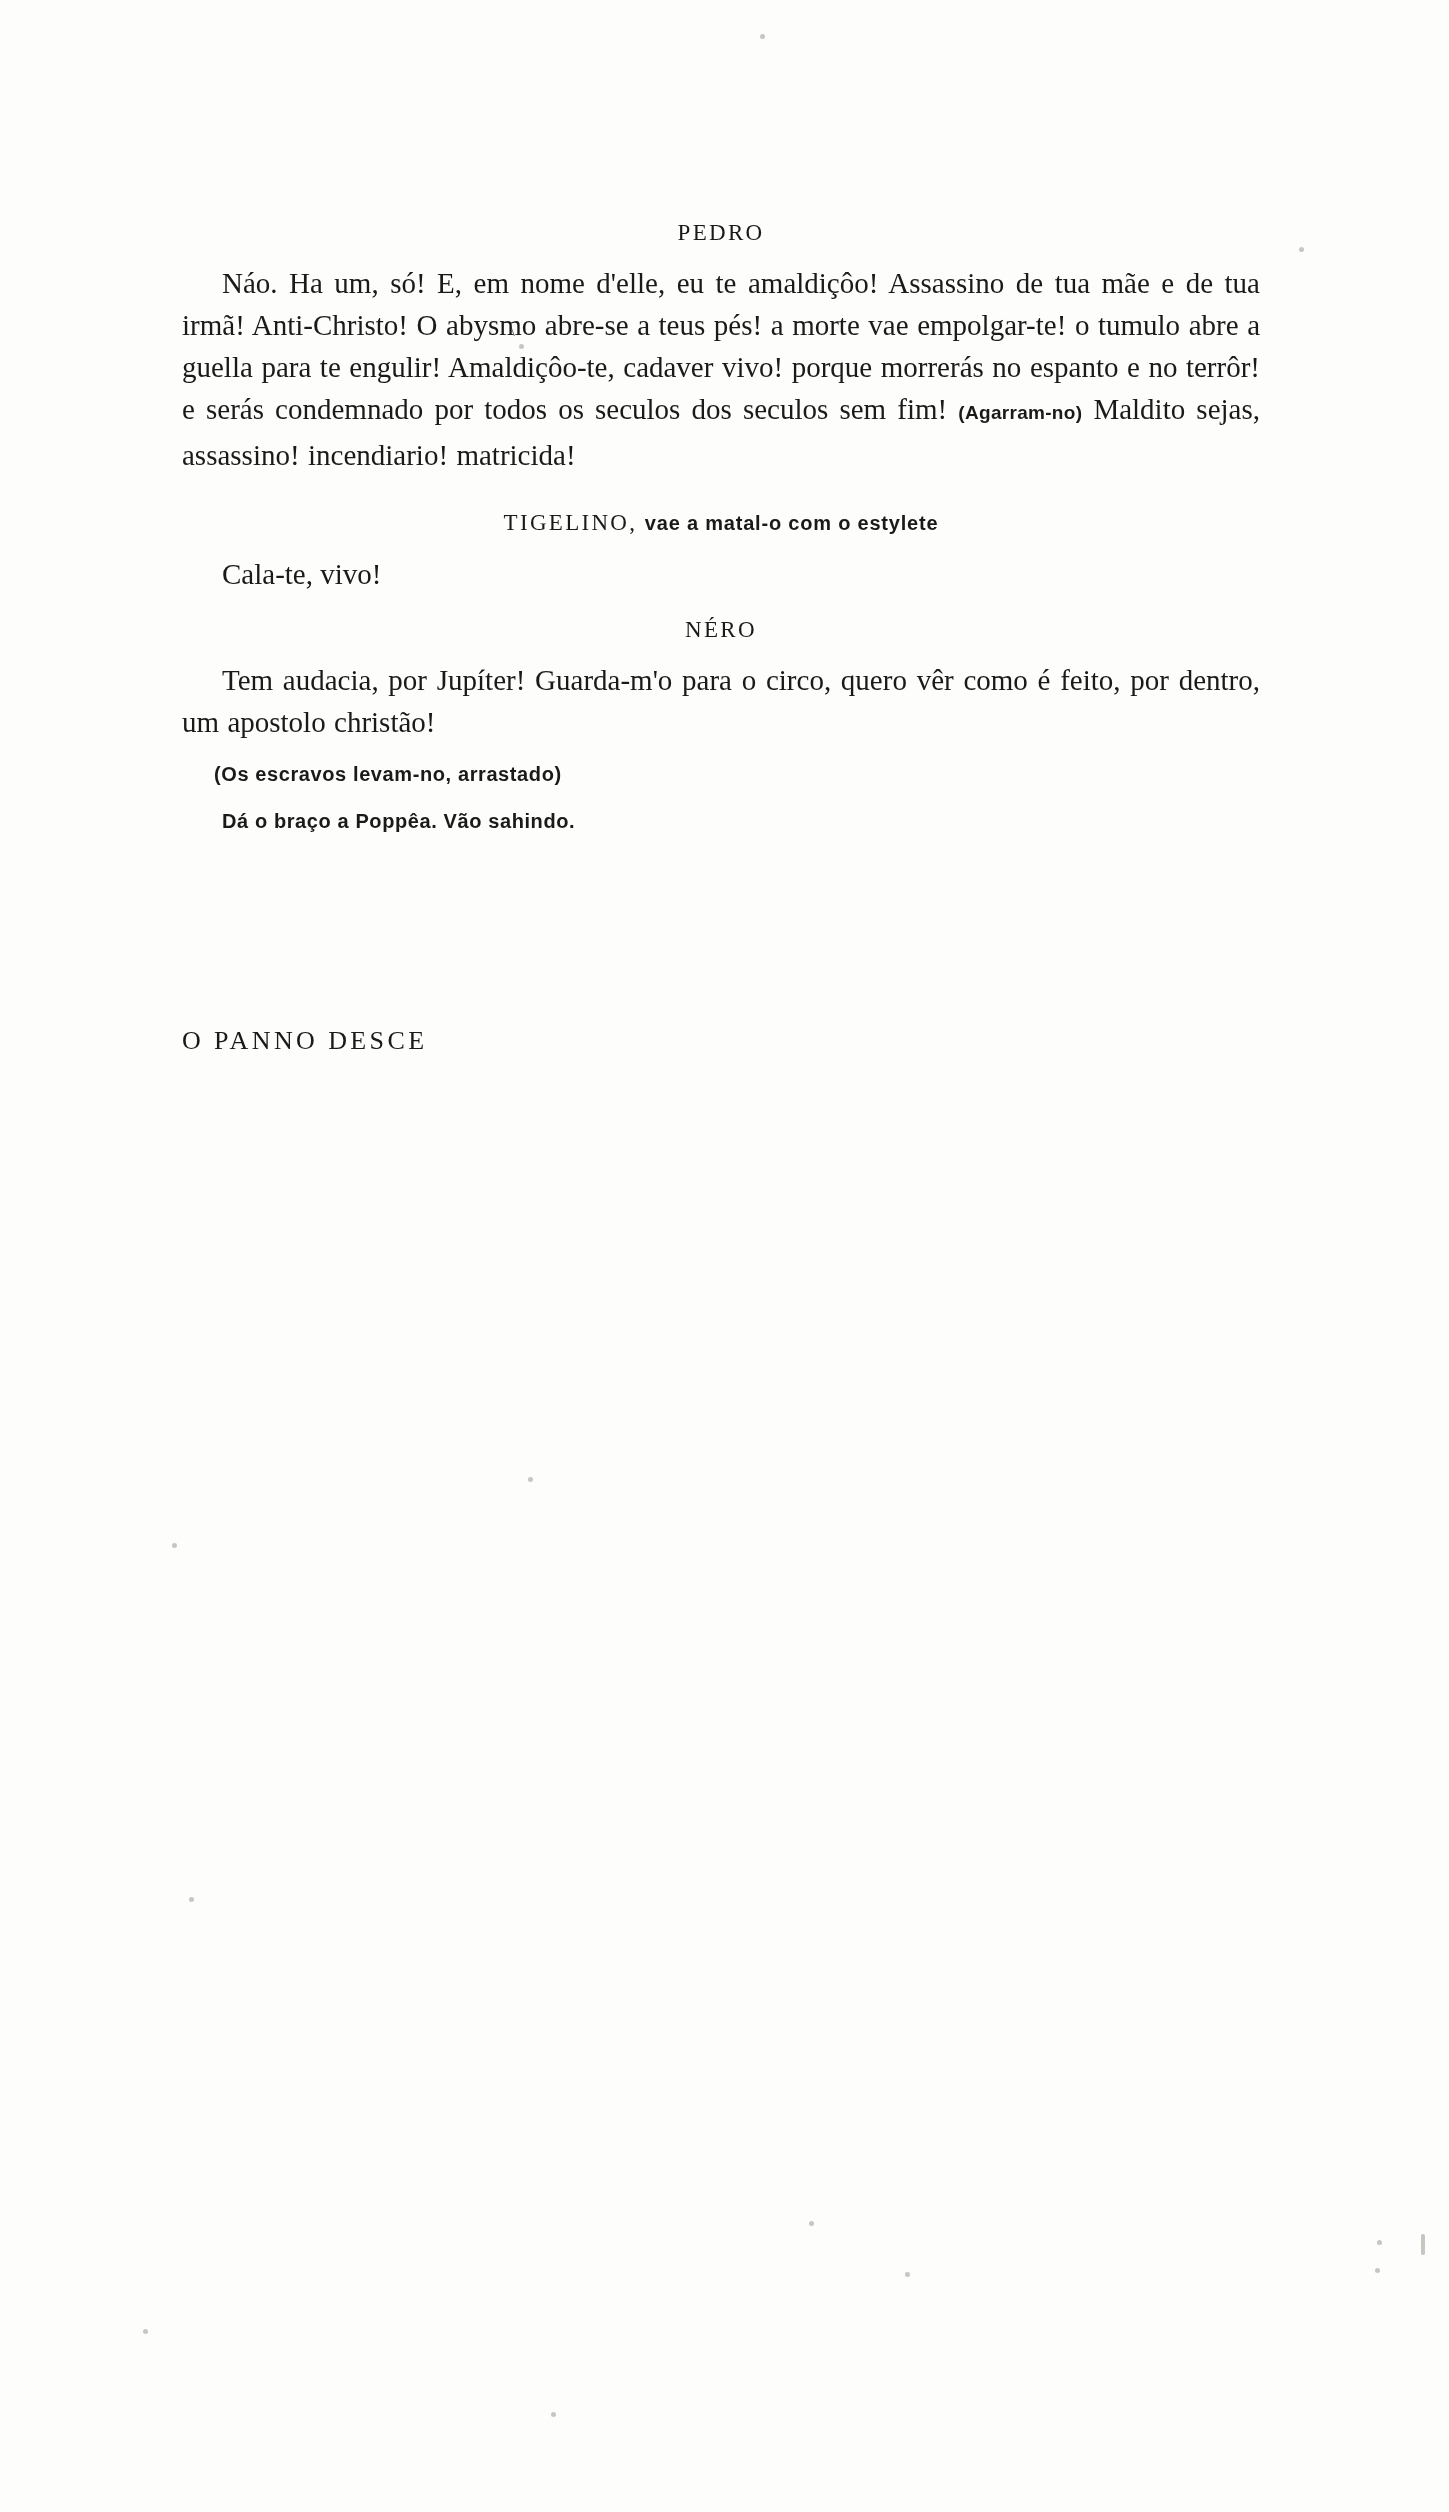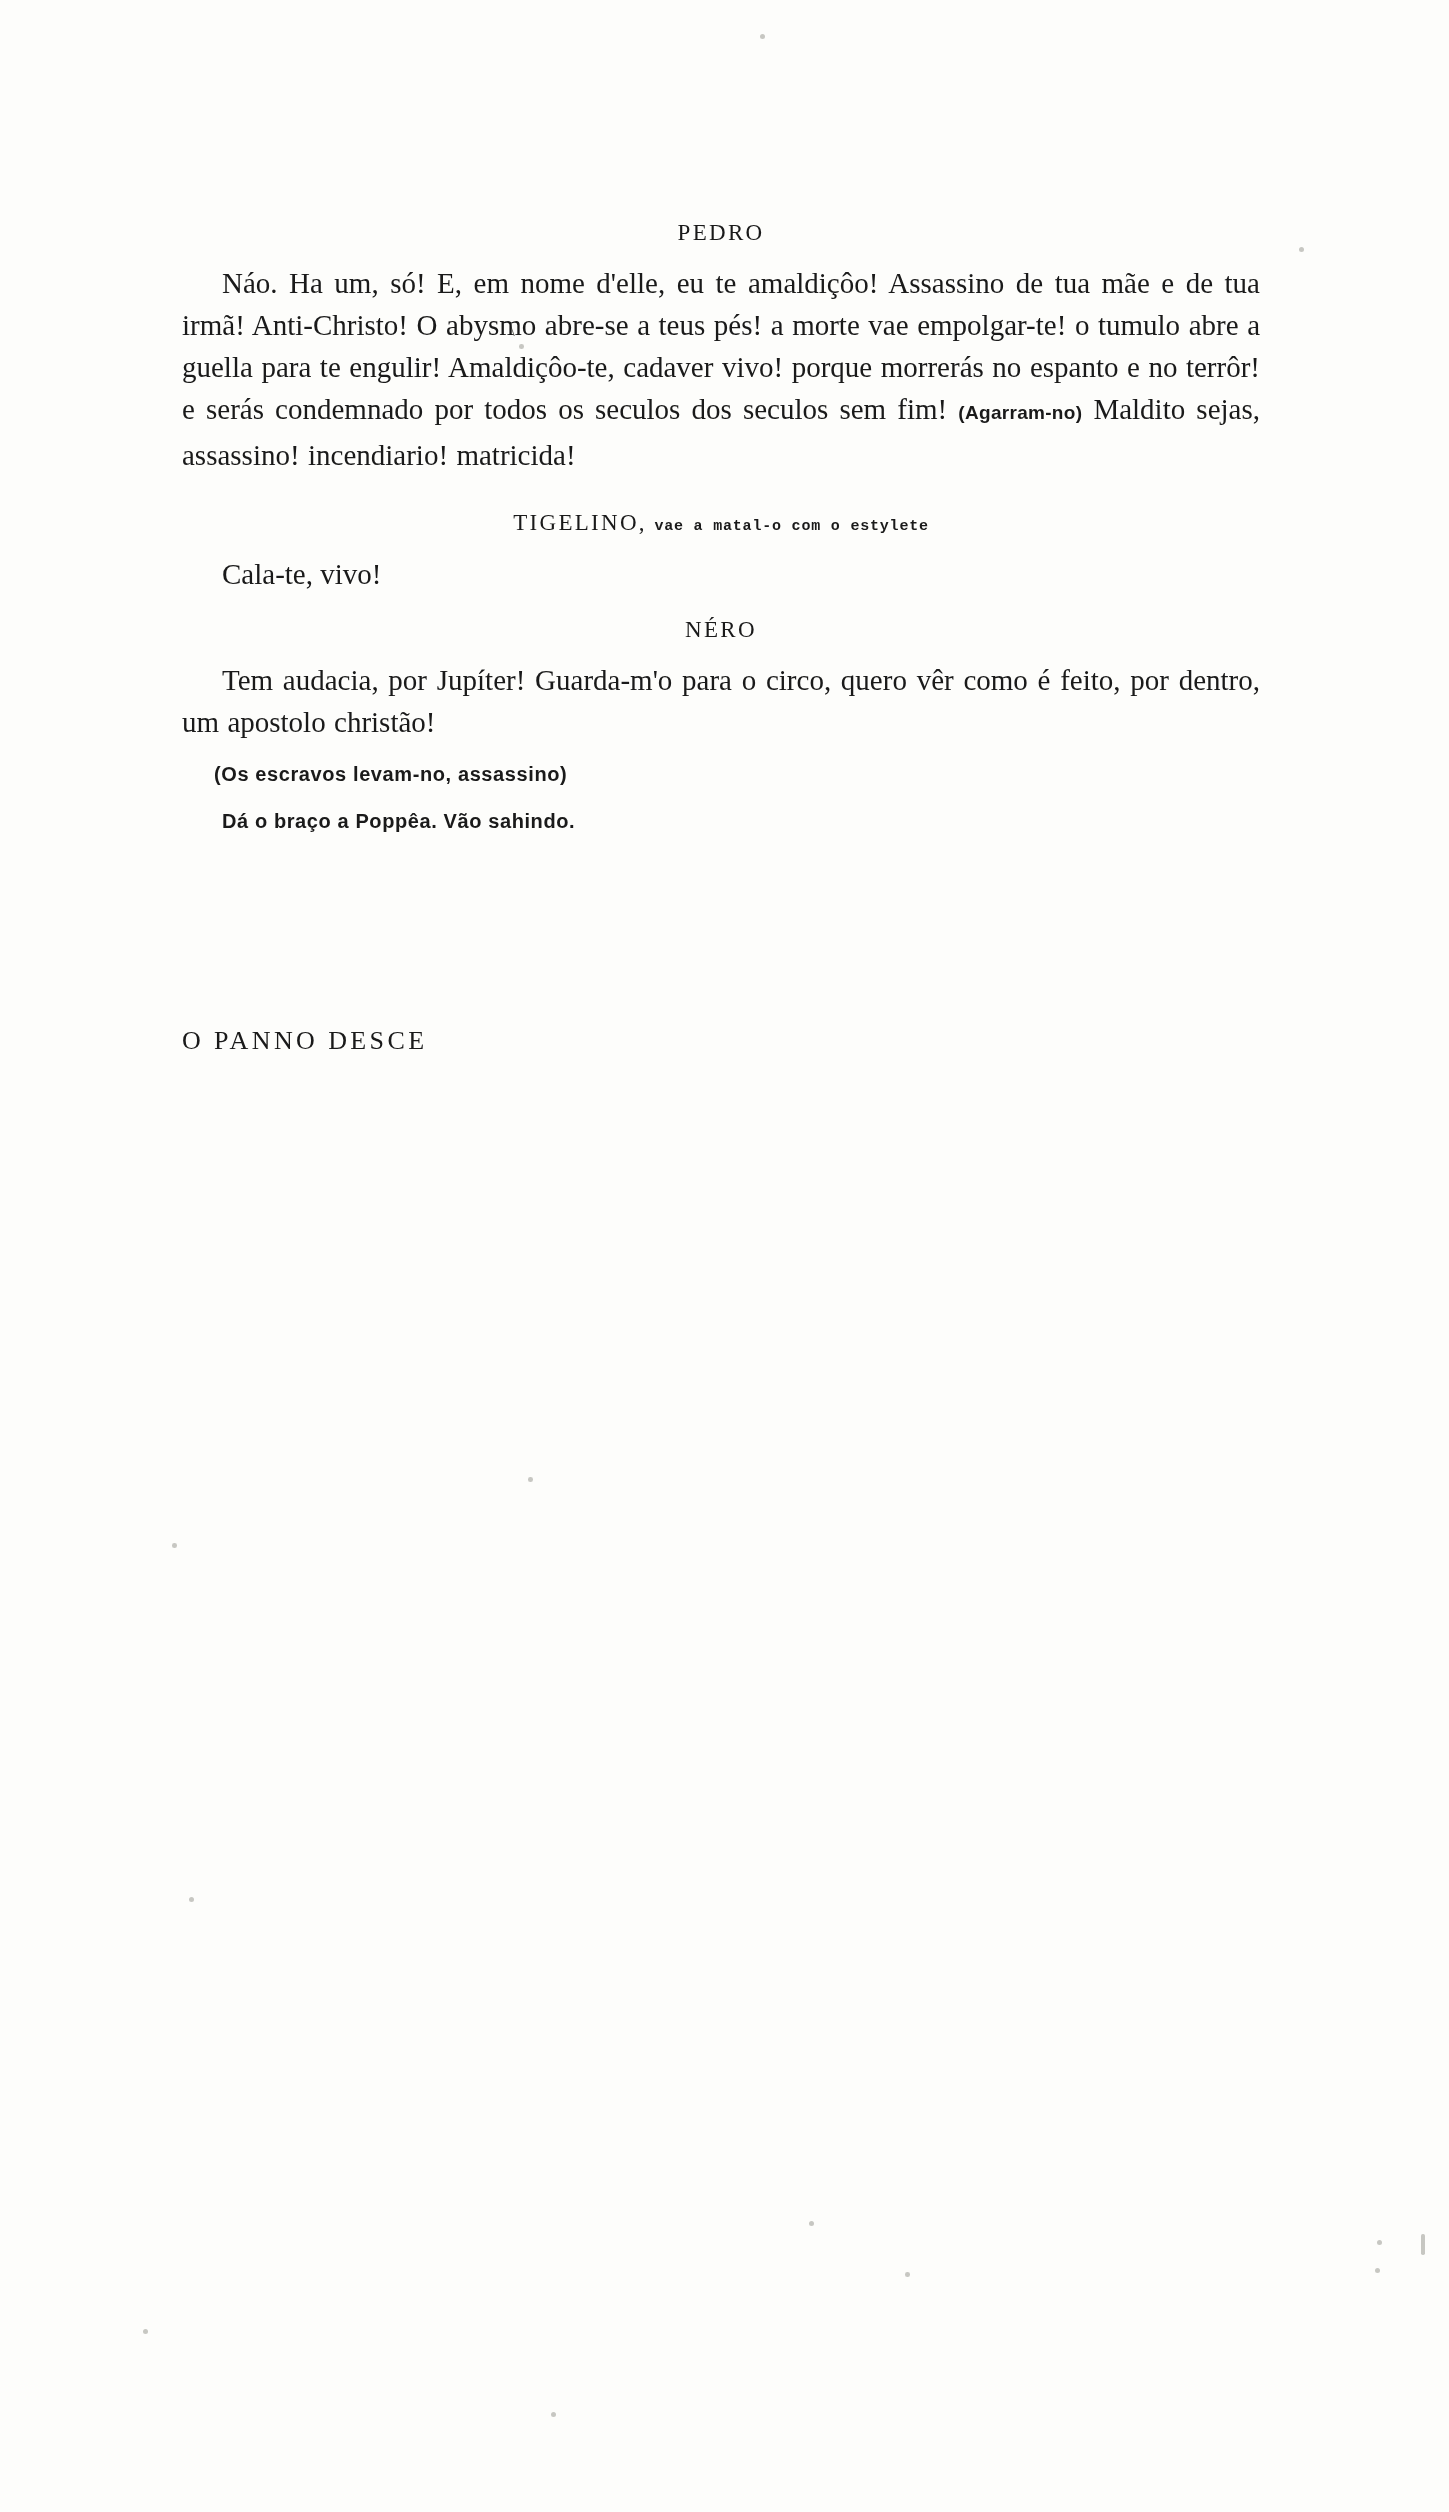--- a/index.html
+++ b/index.html
@@ -93,23 +93,23 @@
     text-align: center;
     font-size: 23px;
     letter-spacing: 1.7px;
     margin: 34px 0 17px 0;
   }
   .speaker-stage .nm {
     letter-spacing: 2.3px;
     text-transform: uppercase;
   }
   .speaker-stage .sd {
-    font-size: 15px;
+    font-size: 20px;
     letter-spacing: 0.8px;
-    font-family: Liberation Mono, monospace;
+    font-family: Liberation Sans, sans-serif;
     font-weight: 600;
   }
 
   
   p.speech {
     font-size: 29px;
     line-height: 42px;
     margin: 0 0 3.4px 0;
     text-align: justify;
     text-justify: inter-word;
@@ -185,21 +185,21 @@
       <span class="nm">TIGELINO,</span>
       <span class="sd">vae a matal-o com o estylete</span>
     </div>
 
     <p class="reply">Cala-te, vivo!</p>
 
     <div class="speaker tight">NÉRO</div>
 
     <p class="speech">Tem audacia, por Jupíter! Guarda-m'o para o circo, quero vêr como é feito, por dentro, um apostolo christão!</p>
 
-    <p class="stage">(Os escravos levam-no, assassino)</p>
+    <p class="stage">(Os escravos levam-no, arrastado)</p>
 
 
     <p class="stage indent2">Dá o braço a Poppêa. Vão sahindo.</p>
 
     <div class="curtain">O PANNO DESCE</div>
 
   </div>
 </div>
 
 

